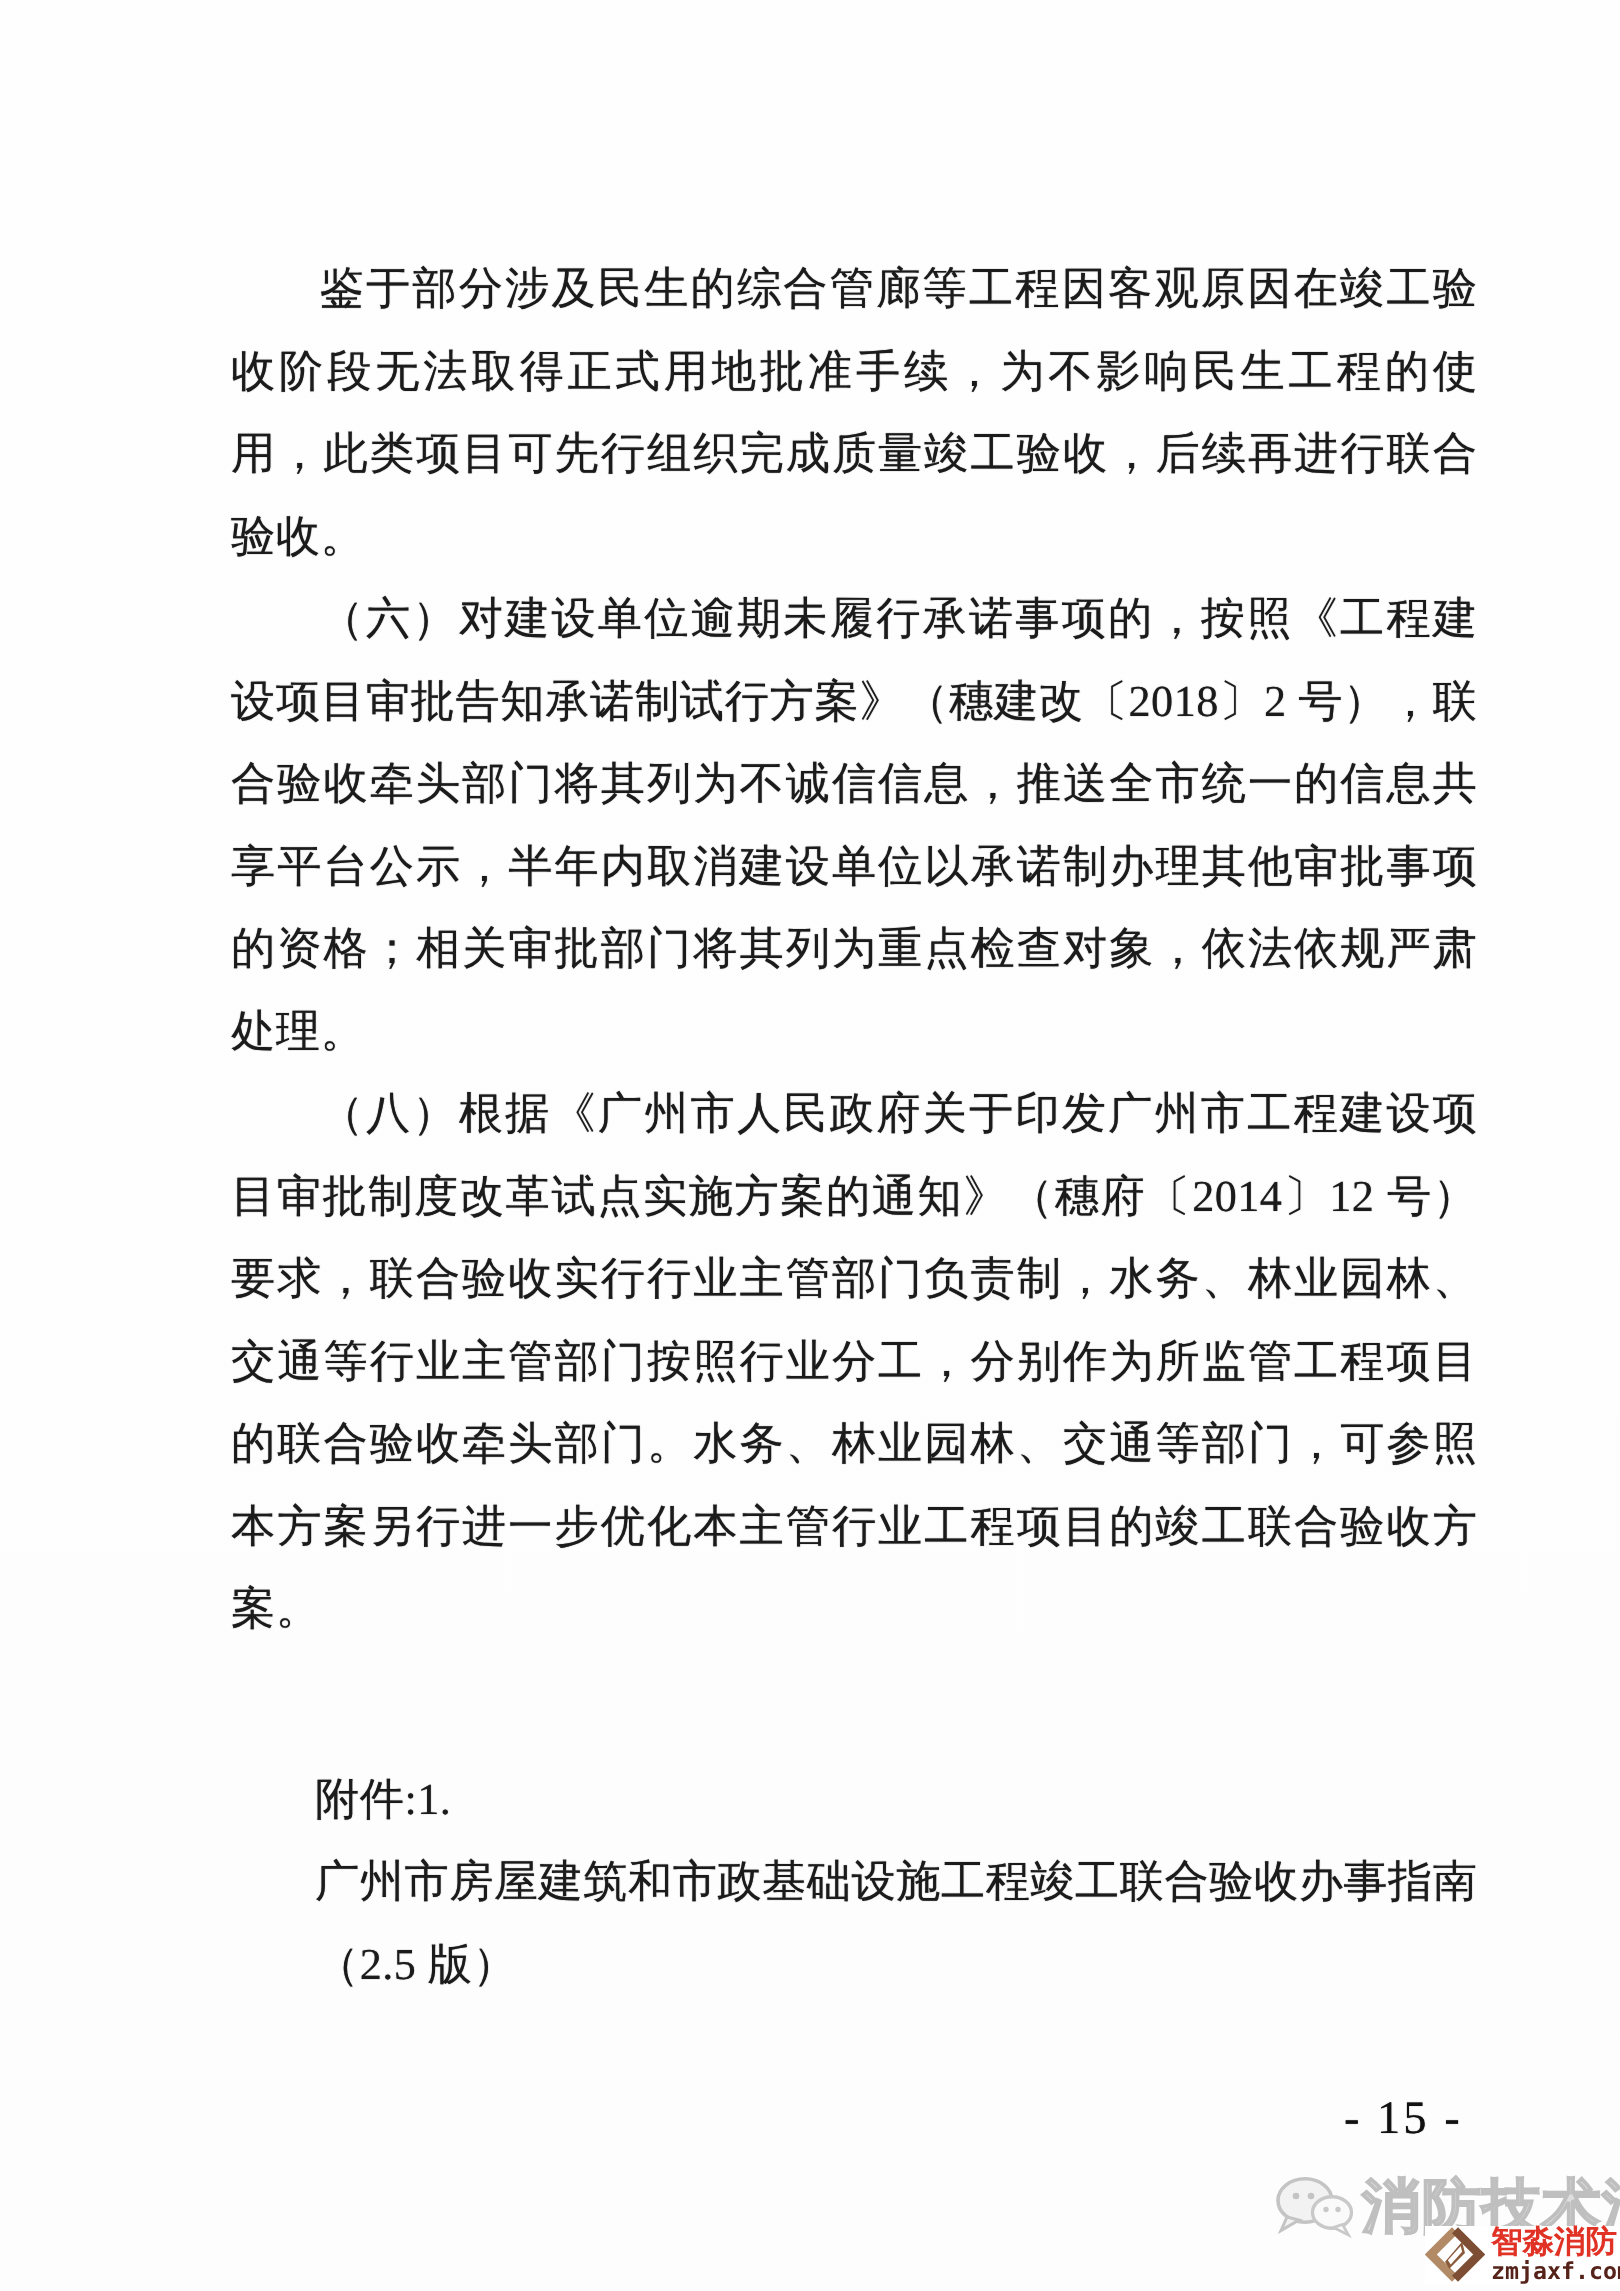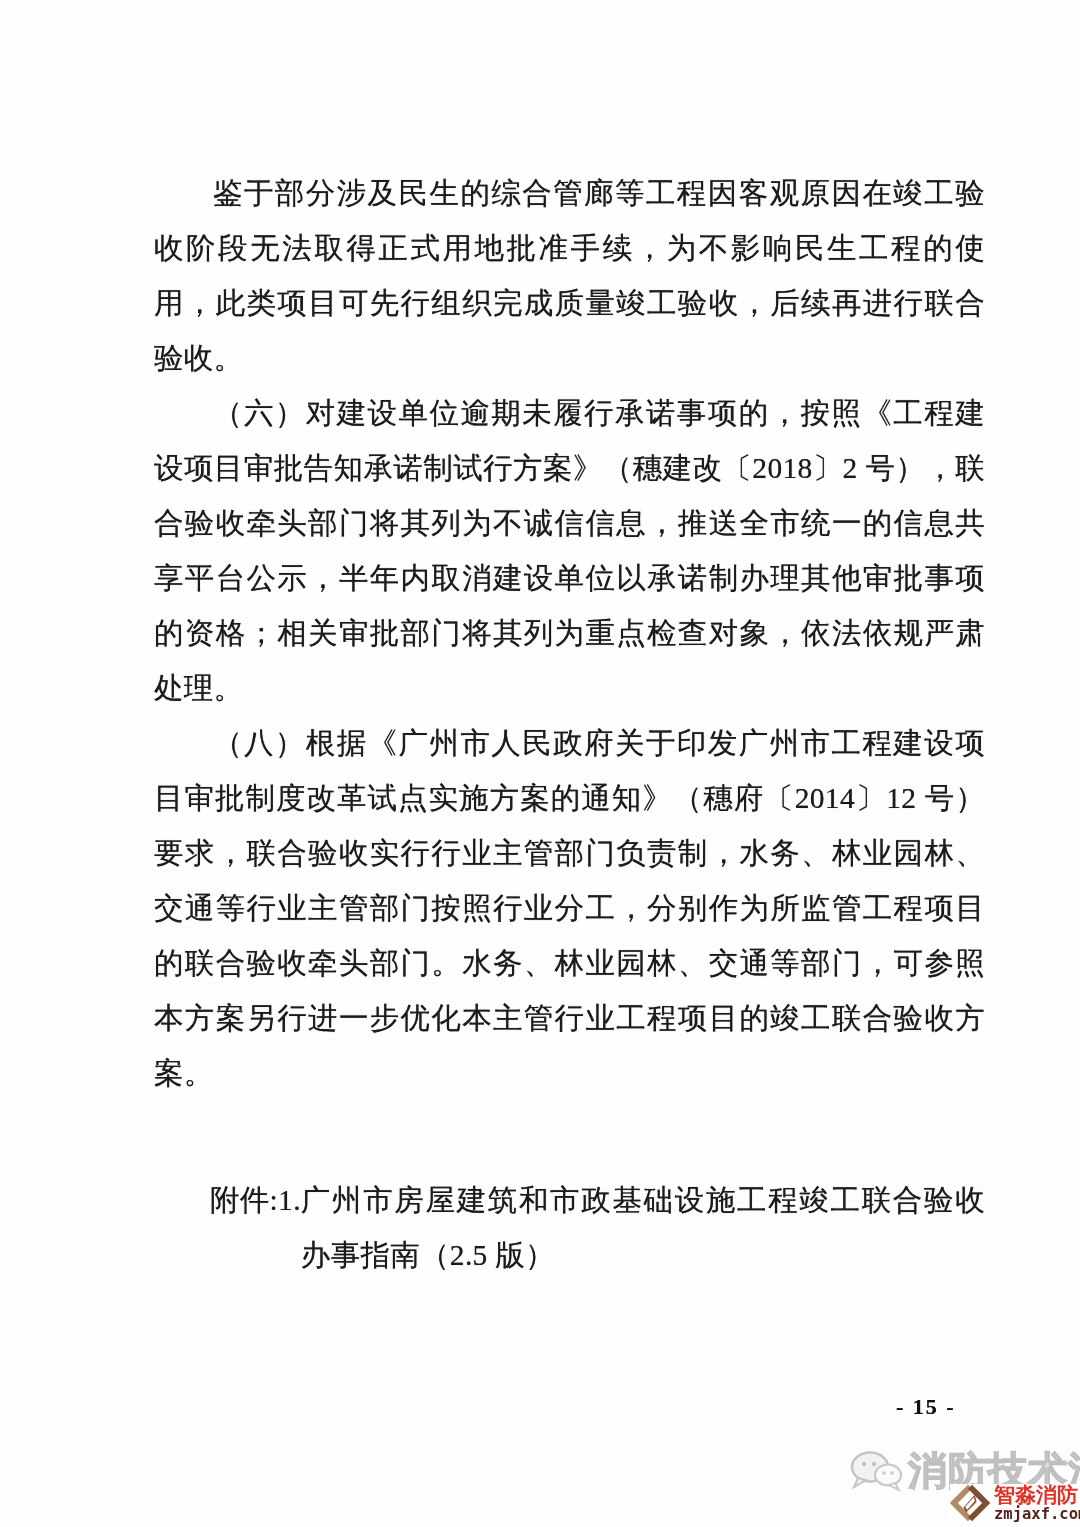--- a/index.html
+++ b/index.html
@@ -26,29 +26,30 @@
     letter-spacing: 0.3px;
     text-shadow: 0 0 0.7px rgba(25,25,25,0.75);
     margin-left: 20px;
   }
   .para { margin: 0; text-indent: 2em; }
   .attachment {
     margin-top: 72px;
     padding-left: 56px;
     display: flex;
     align-items: flex-start;
+    flex-direction: column;
   }
   .att-label { flex: 0 0 auto; white-space: nowrap; }
   .att-text  { flex: 1 1 auto; }
   
   .page-number {
     position: absolute;
     left: 896px; top: 1394px;
-    font-size: 22px;
-    font-weight: bold;
+    font-size: 31px;
+    font-weight: normal;
     color: #111;
     letter-spacing: 2px;
     text-shadow: 0 0 0.6px rgba(0,0,0,0.8);
   }
   
   .watermark {
     position: absolute;
     left: 848px; top: 1444px;
     display: flex; align-items: center; gap: 4px;
     z-index: 1;

